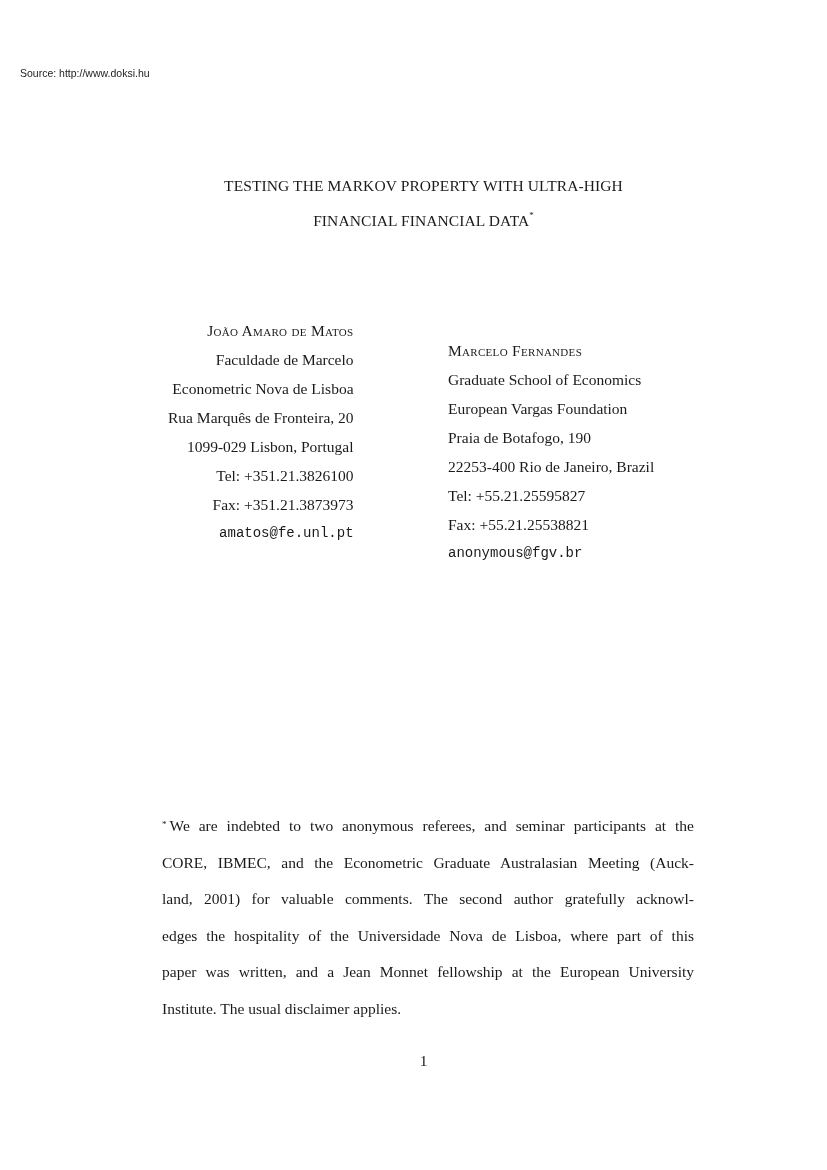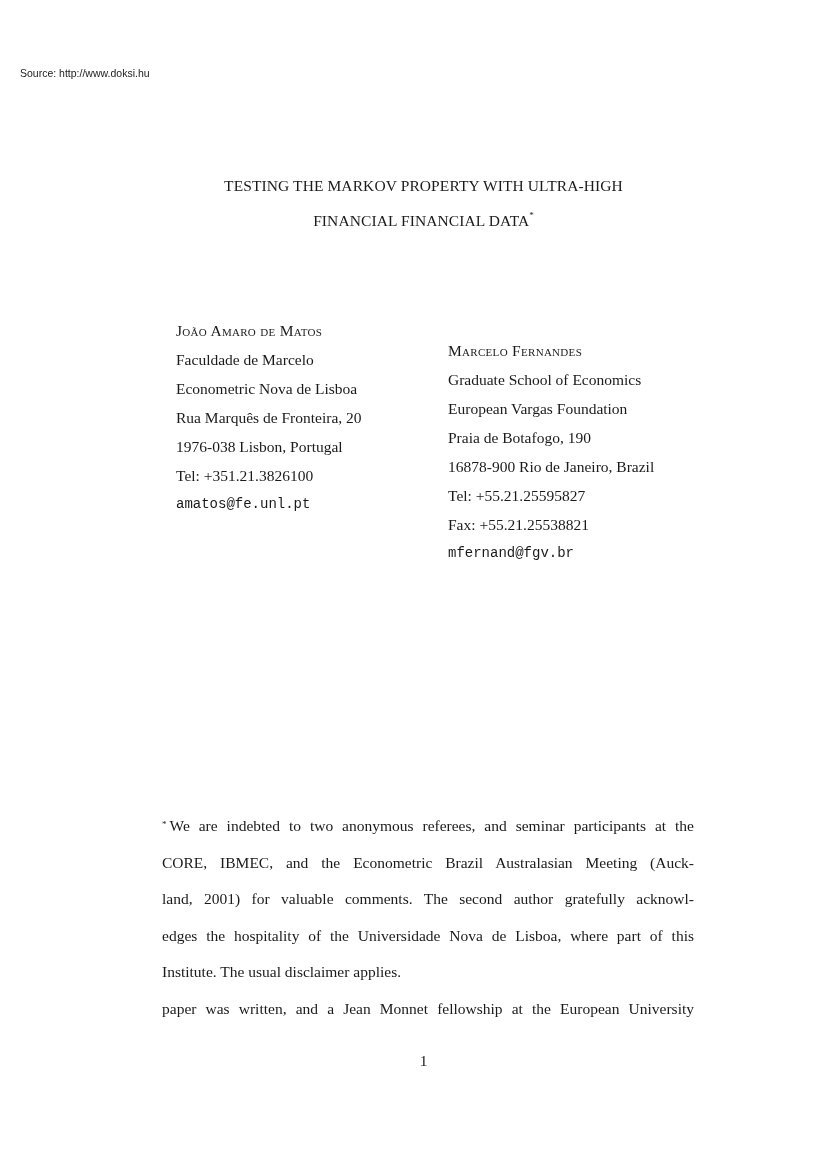--- a/index.html
+++ b/index.html
@@ -34,21 +34,21 @@
     }
     .title.l1 { top: 177px; }
     .title.l2 { top: 212px; }
     .title sup { font-size: 9px; vertical-align: top; position: relative; top: -2px; }
 
     .author-col {
       position: absolute;
       top: 320px;
       font-size: 15.5px;
     }
-    .author-col.left { left: 176px; }
+    .author-col.left { left: 168px; text-align: right; }
     .author-col.right { left: 448px; margin-top: 20px; }
     .author-col .line {
       height: 29px;
       line-height: 21px;
       white-space: nowrap;
     }
     .author-col .name {
       font-variant: small-caps;
       letter-spacing: 0.3px;
     }
@@ -98,38 +98,39 @@
 </div>
 <div class="title l2">
   <span>FINANCIAL FINANCIAL DATA</span><sup>*</sup>
 </div>
 
 <div class="author-col left">
   <div class="line name">João Amaro de Matos</div>
   <div class="line">Faculdade de Marcelo</div>
   <div class="line">Econometric Nova de Lisboa</div>
   <div class="line">Rua Marquês de Fronteira, 20</div>
-  <div class="line">1976-038 Lisbon, Portugal</div>
+  <div class="line">1099-029 Lisbon, Portugal</div>
   <div class="line">Tel: +351.21.3826100</div>
+  <div class="line">Fax: +351.21.3873973</div>
   <div class="line email">amatos@fe.unl.pt</div>
 </div>
 
 <div class="author-col right">
   <div class="line name">Marcelo Fernandes</div>
   <div class="line">Graduate School of Economics</div>
   <div class="line">European Vargas Foundation</div>
   <div class="line">Praia de Botafogo, 190</div>
-  <div class="line">16878-900 Rio de Janeiro, Brazil</div>
+  <div class="line">22253-400 Rio de Janeiro, Brazil</div>
   <div class="line">Tel: +55.21.25595827</div>
   <div class="line">Fax: +55.21.25538821</div>
-  <div class="line email">mfernand@fgv.br</div>
+  <div class="line email">anonymous@fgv.br</div>
 </div>
 
 <div class="footnote">
   <span class="line"><sup>*</sup><span>We are indebted to two anonymous referees, and seminar participants at the</span></span>
-  <span class="line">CORE, IBMEC, and the Econometric Brazil Australasian Meeting (Auck-</span>
+  <span class="line">CORE, IBMEC, and the Econometric Graduate Australasian Meeting (Auck-</span>
   <span class="line">land, 2001) for valuable comments.  The second author gratefully acknowl-</span>
   <span class="line">edges the hospitality of the Universidade Nova de Lisboa, where part of this</span>
+  <span class="line">paper was written, and a Jean Monnet fellowship at the European University</span>
   <span class="line last">Institute.  The usual disclaimer applies.</span>
-  <span class="line">paper was written, and a Jean Monnet fellowship at the European University</span>
 </div>
 
 <div class="page-number">1</div>
 
 </body></html>

